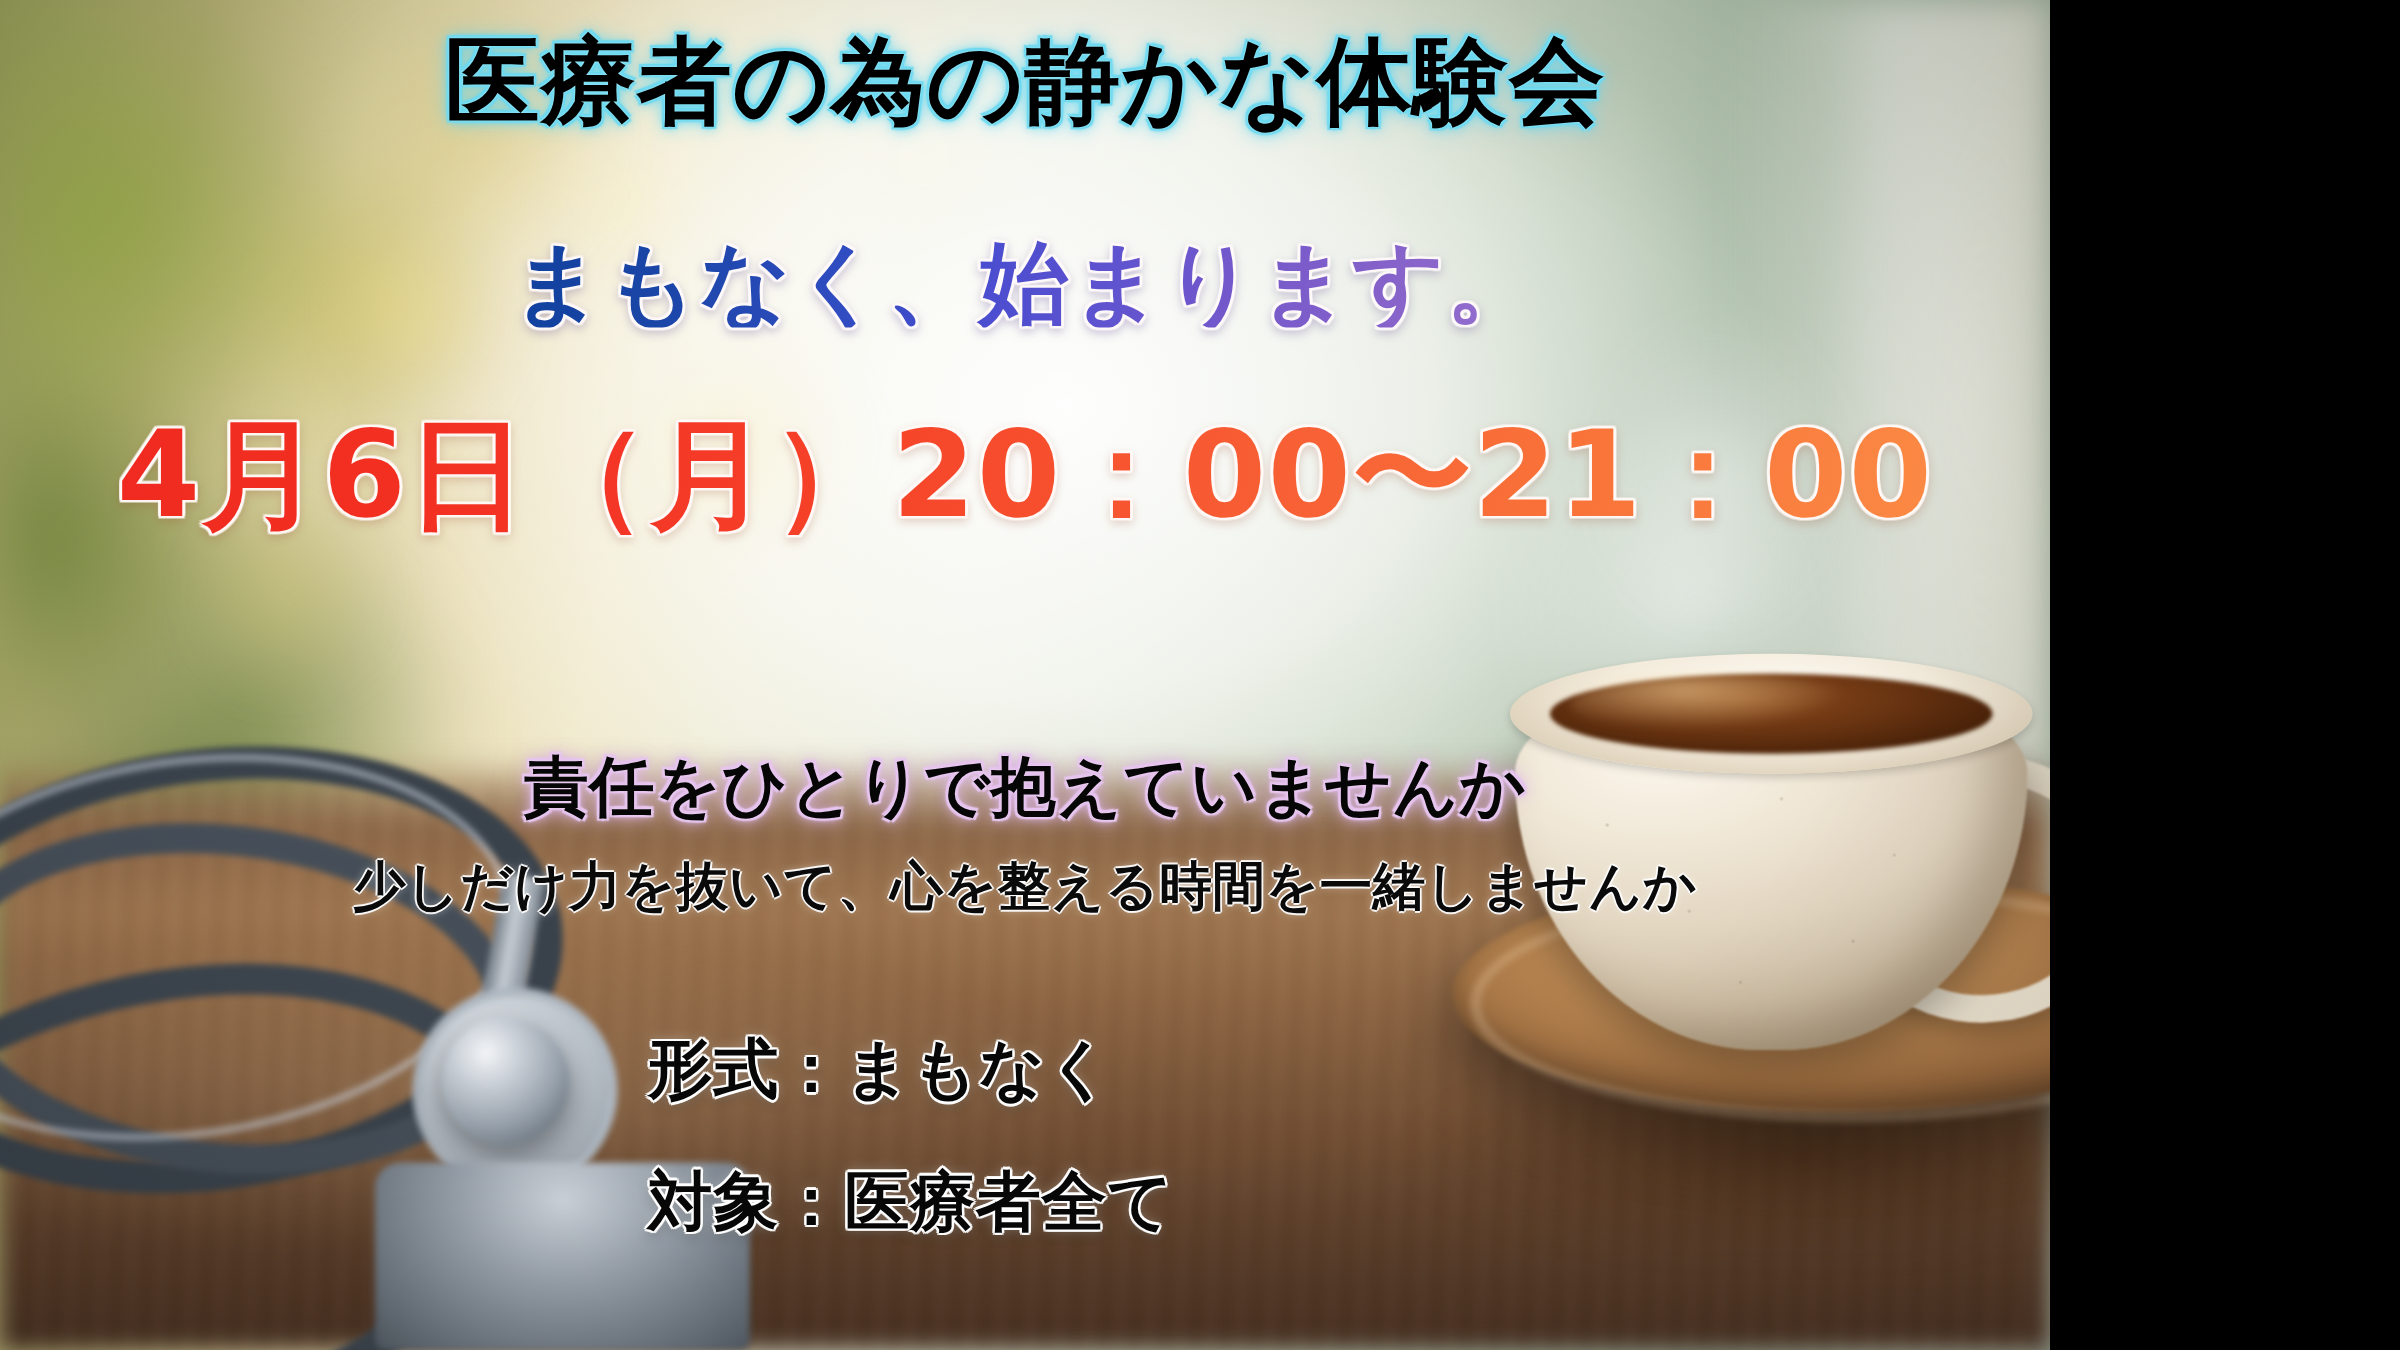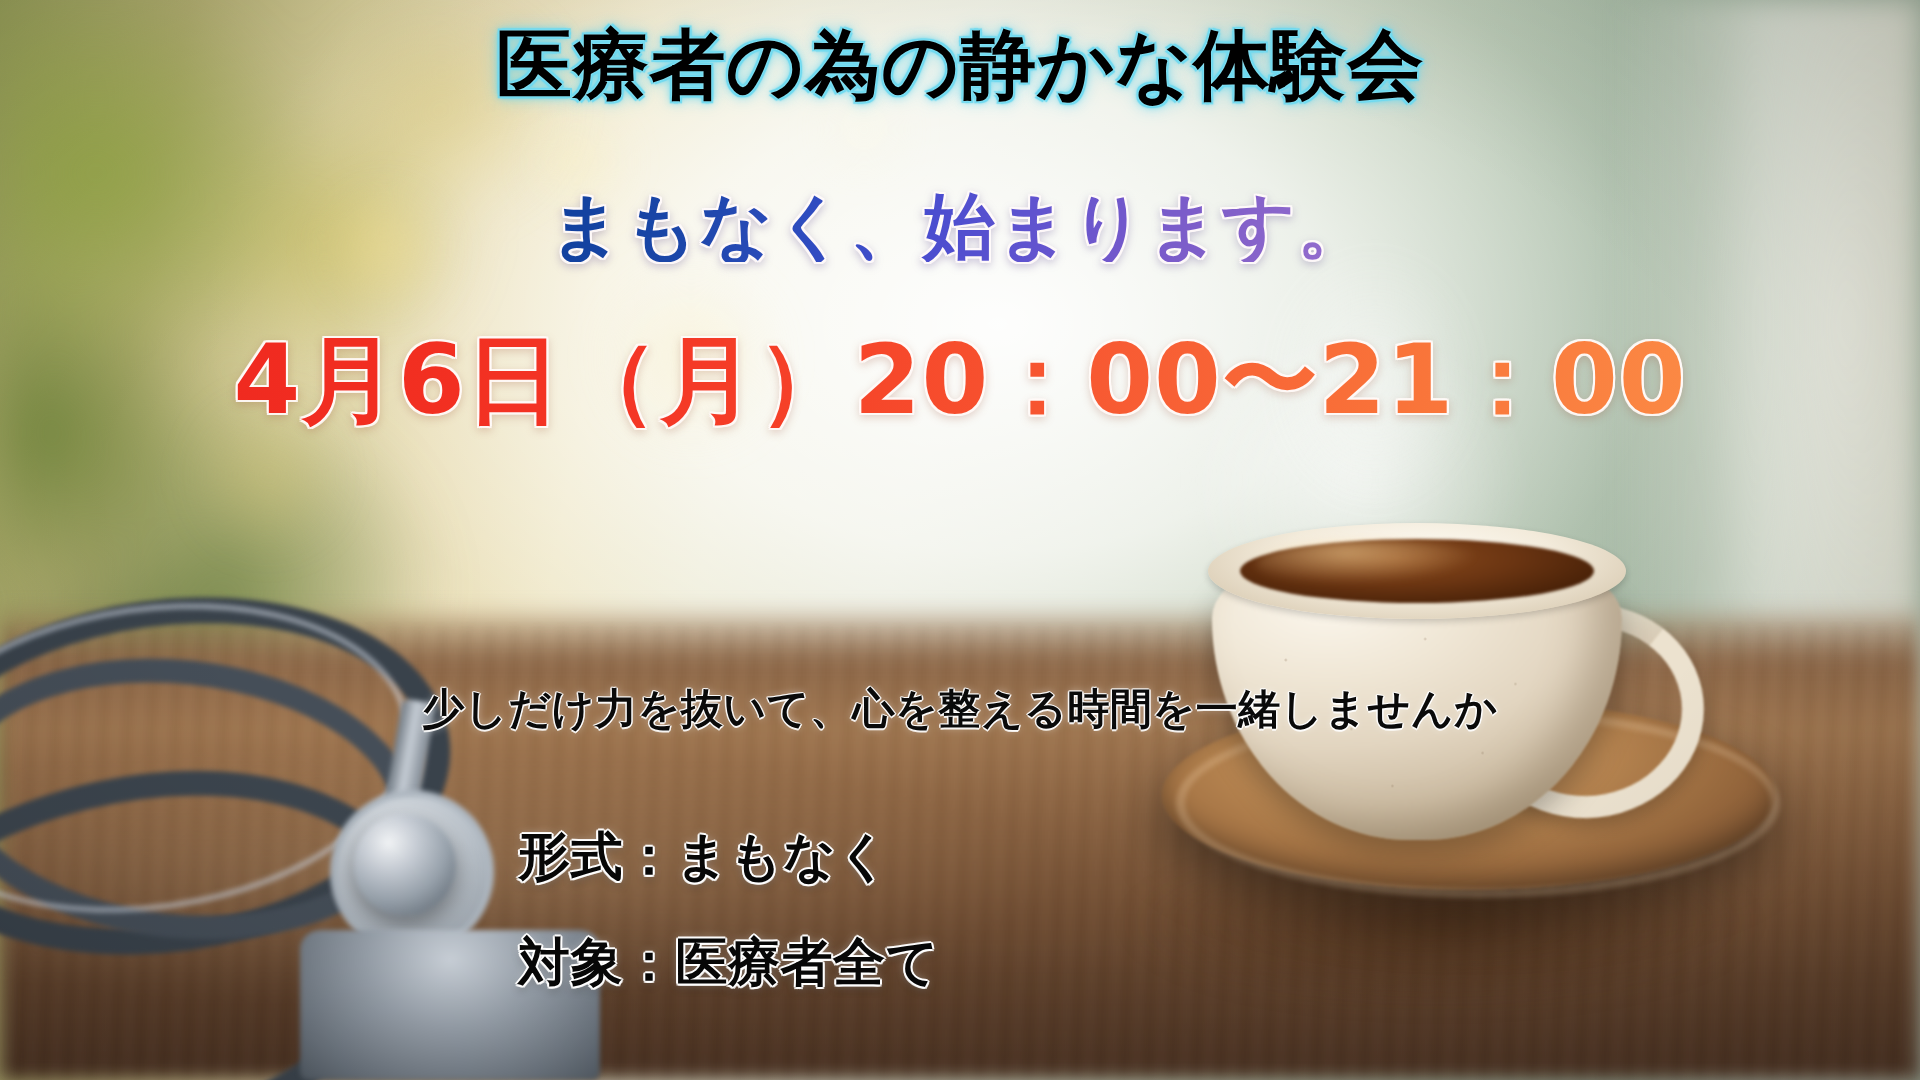--- a/index.html
+++ b/index.html
@@ -2,21 +2,21 @@
 <html><head>
 <meta charset="utf-8">
 <style>
   html, body {
     margin: 0;
     padding: 0;
     background: #000;
   }
   #poster {
     position: relative;
-    width: 1920px;
+    width: 1640px;
     height: 1080px;
     overflow: hidden;
     font-family: "DejaVu Sans", "Liberation Sans", sans-serif;
     background: #c9bca4;
   }
 
   
   .bg-layer { position: absolute; inset: 0; }
 
   
@@ -348,17 +348,18 @@
     <div class="cup-rim" style="left:1208px; top:523px; width:418px; height:96px;"></div>
     <div class="cup-coffee" style="left:1240px; top:539px; width:354px; height:64px;"></div>
     <div class="cup-coffee-hl" style="left:1256px; top:540px; width:240px; height:48px;"></div>
   </div>
 
   <div class="vignette"></div>
 
   <div class="txt" id="line-title">医療者の為の静かな体験会</div>
   <div class="txt" id="line-soon">まもなく、始まります。</div>
   <div class="txt" id="line-date">4月6日（月）20：00〜21：00</div>
+  <div class="txt" id="line-q1">責任をひとりで抱えていませんか</div>
   <div class="txt" id="line-q2" style="top: 668px;">少しだけ力を抜いて、心を整える時間を一緒しませんか</div>
   <div class="txt line-info" id="line-format">形式：まもなく</div>
   <div class="txt line-info" id="line-target">対象：医療者全て</div>
 
 </div>
 
 </body></html>

